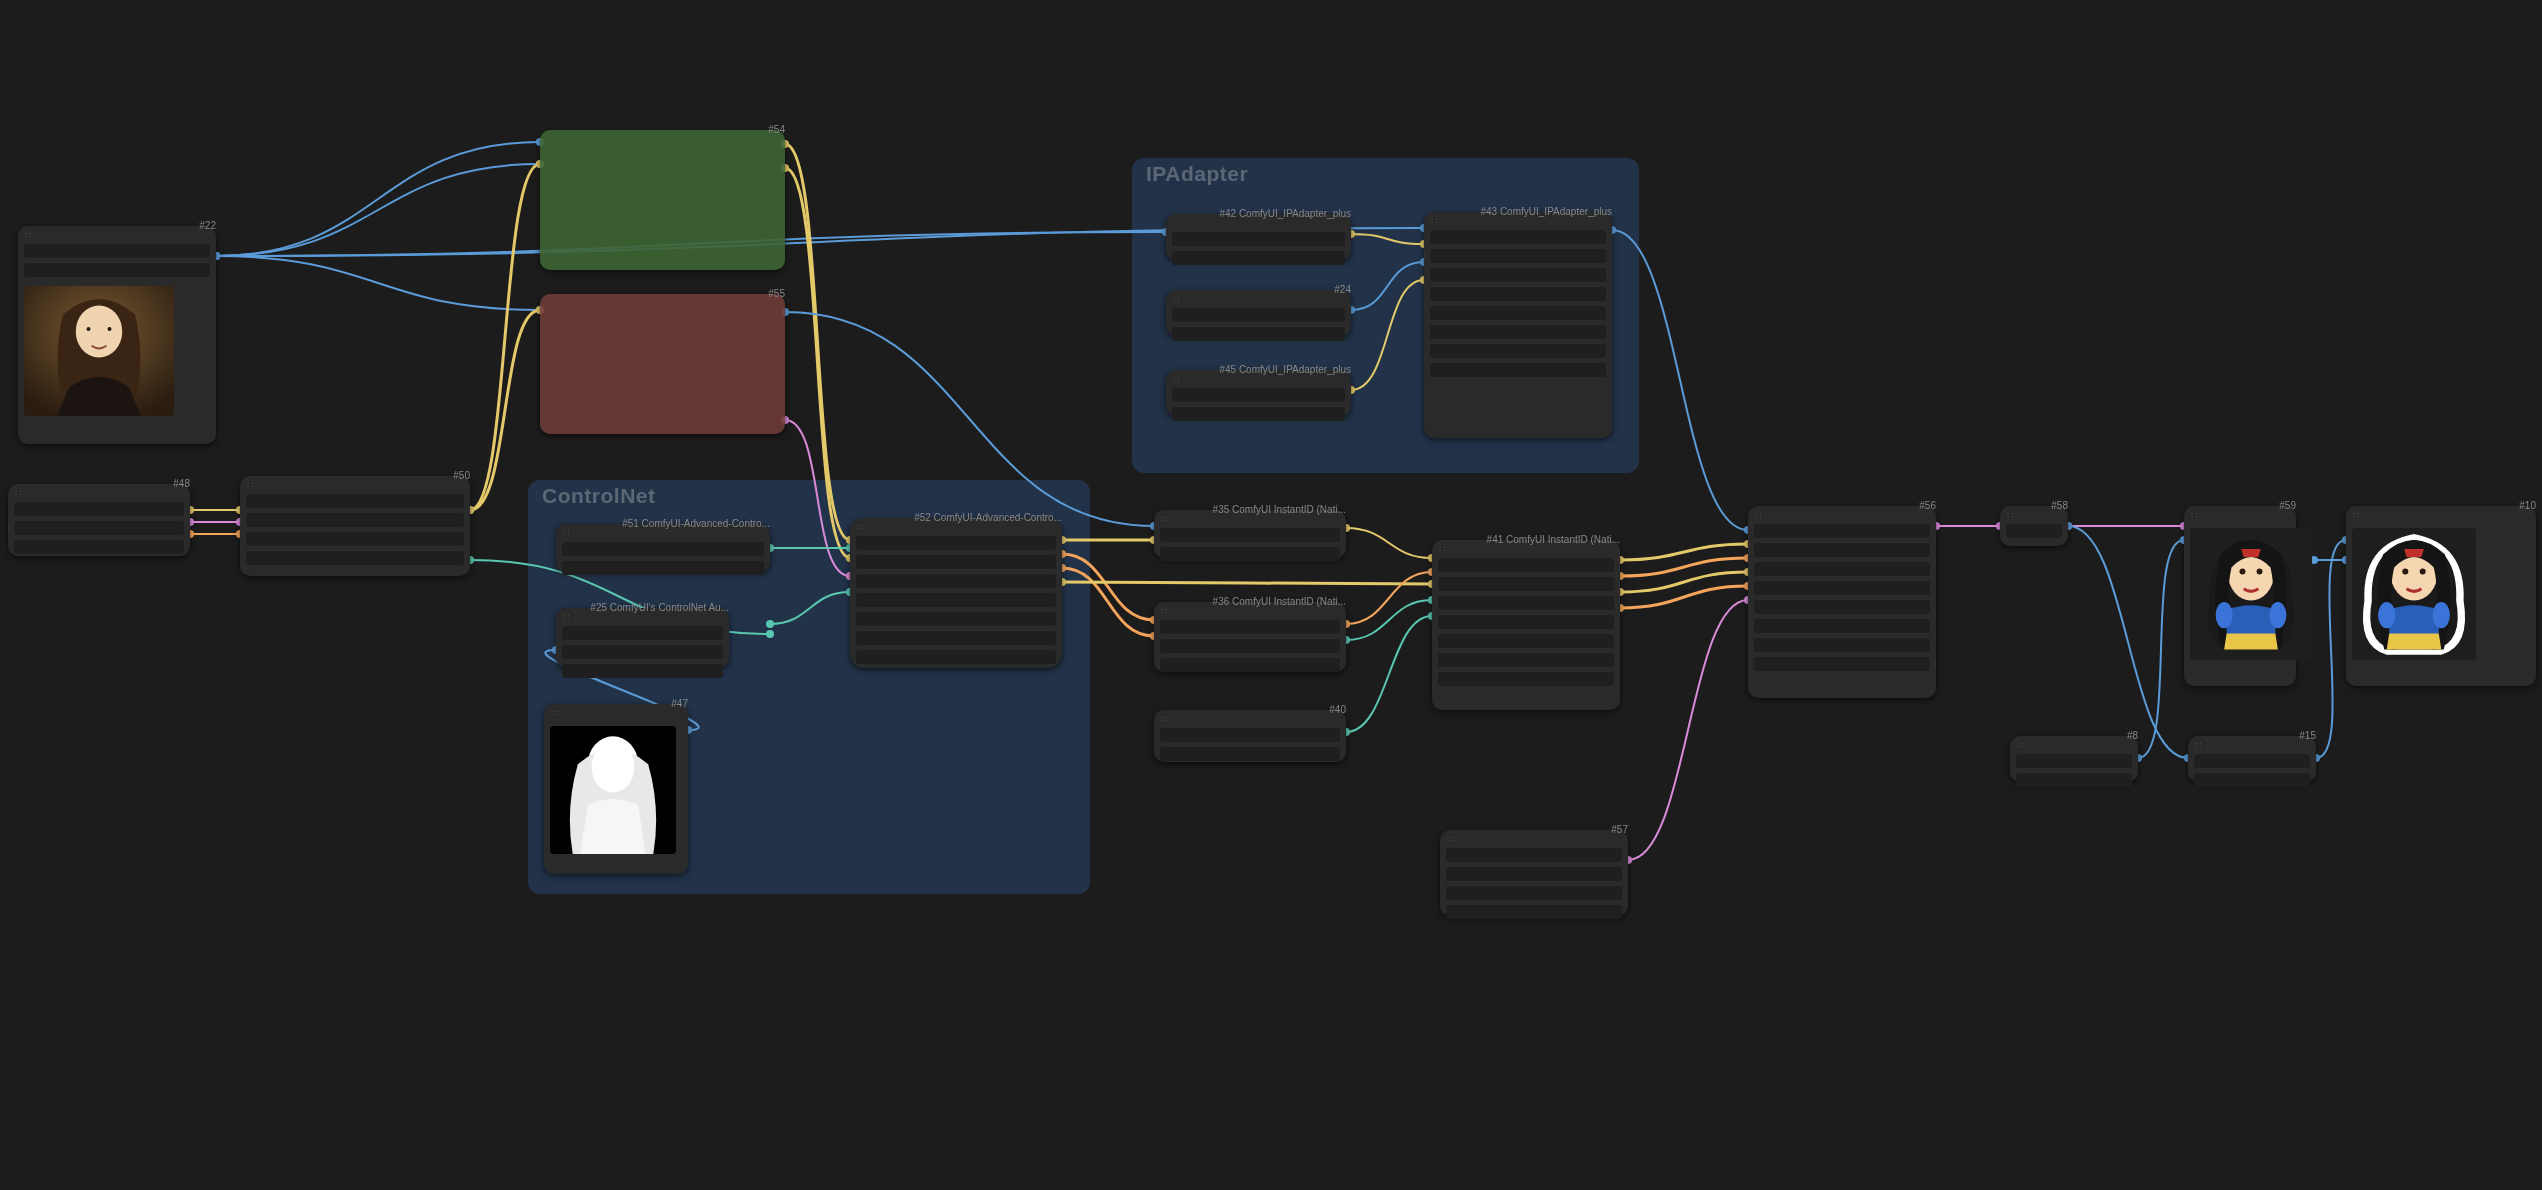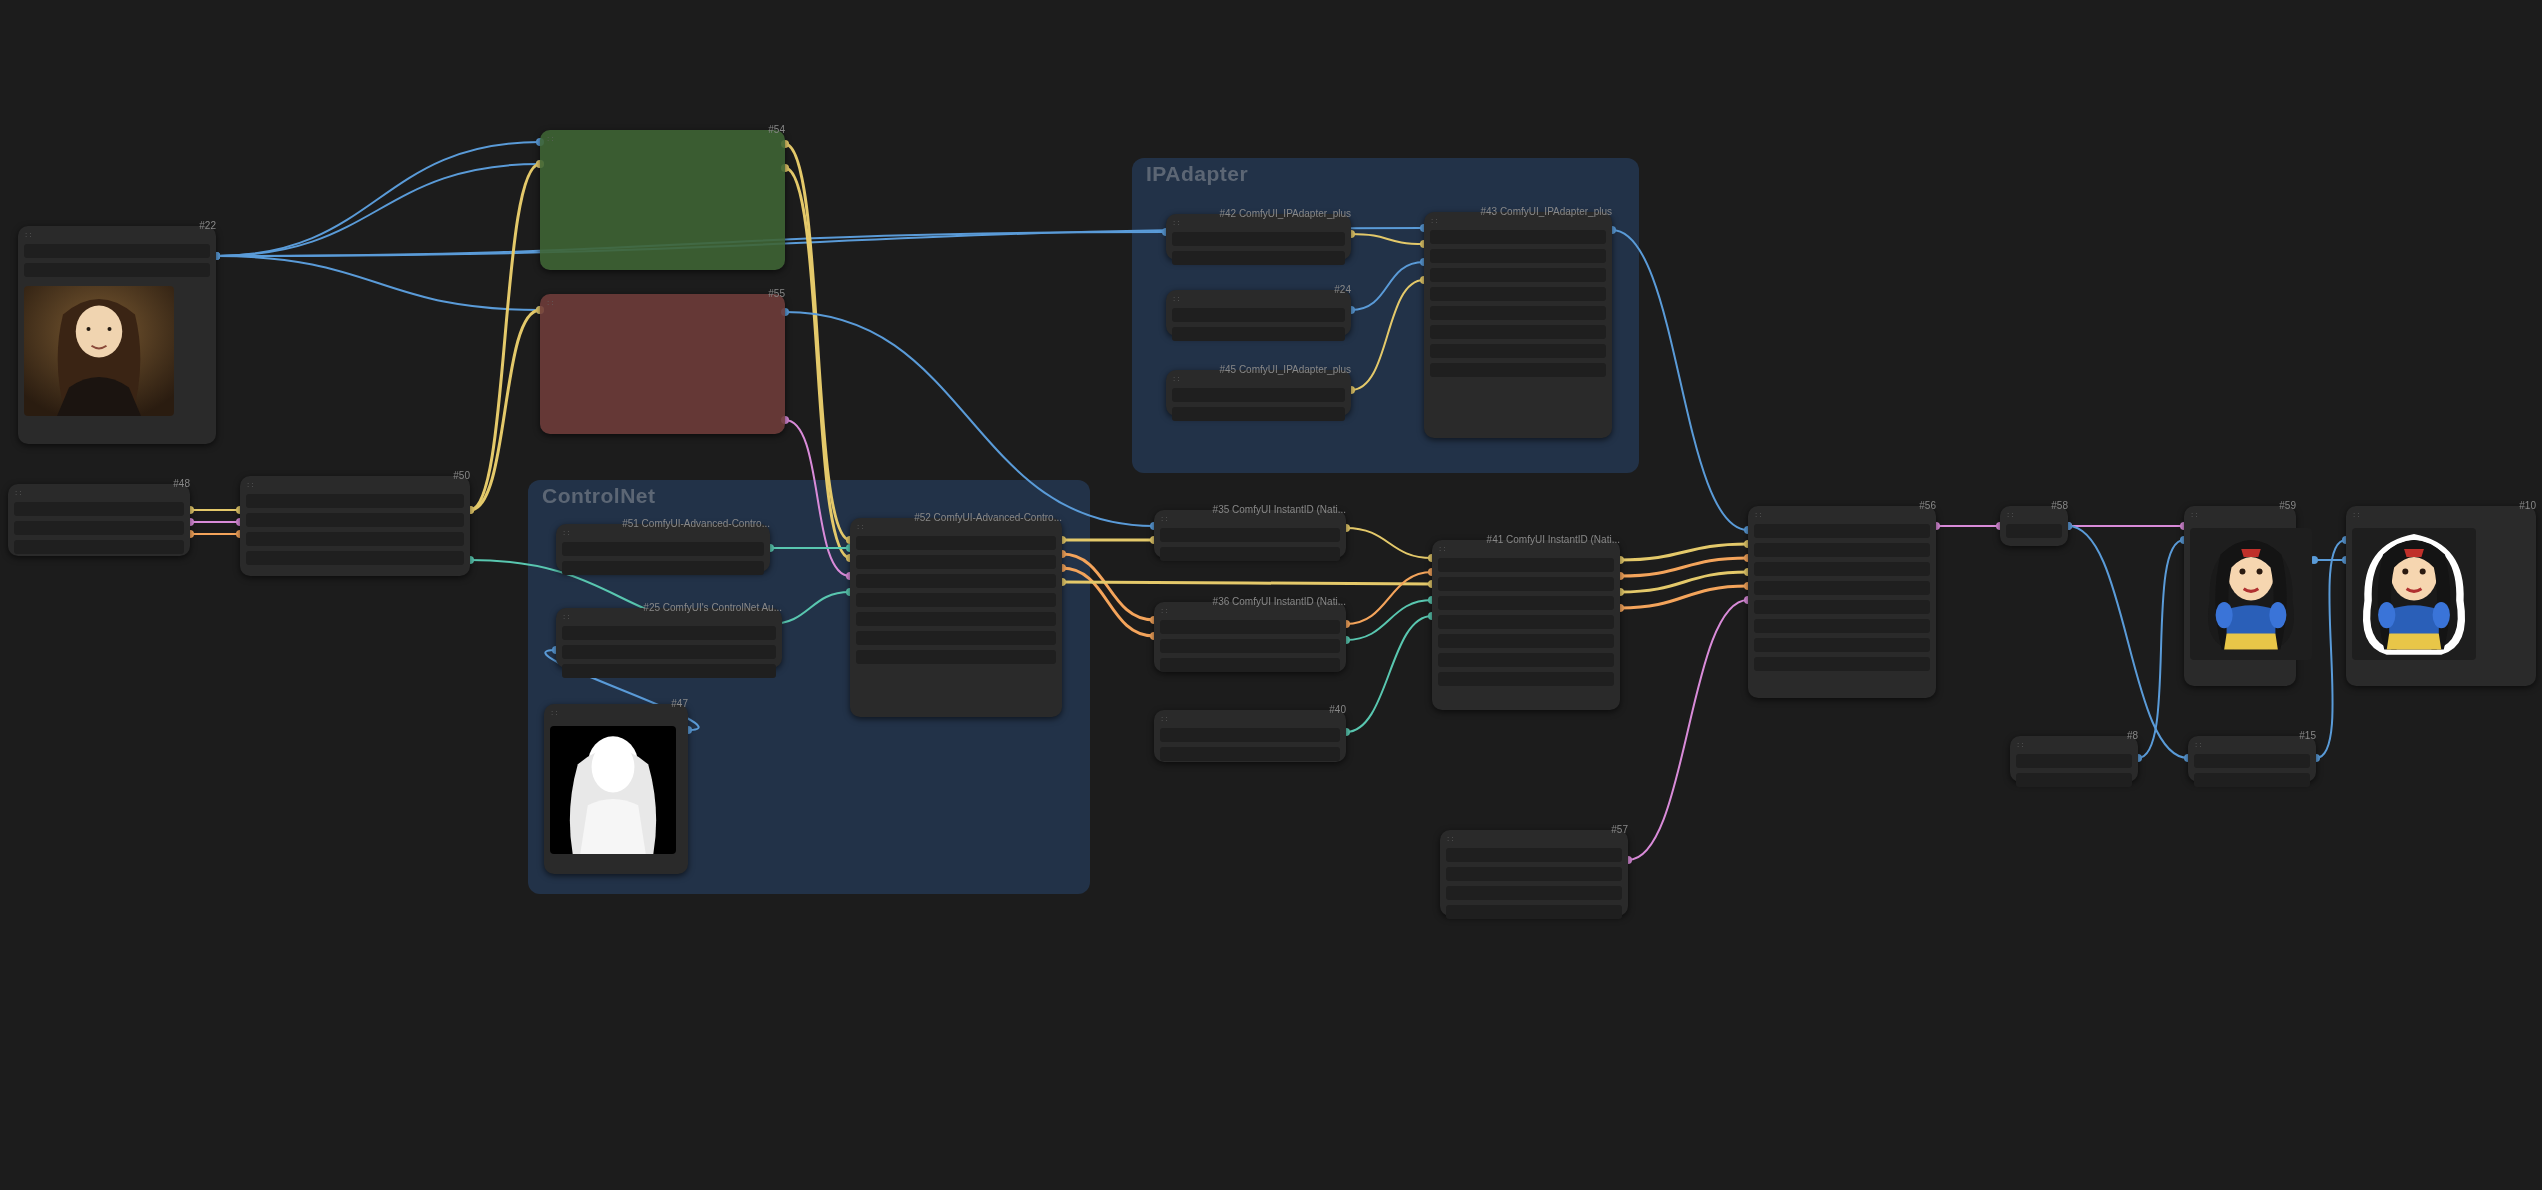--- a/index.html
+++ b/index.html
@@ -312,21 +312,21 @@
       </div>
     </div>
     <div class="node" style="left: 556px; top: 524px; width: 214px; height: 48px;">
       <div class="node-title">#51 ComfyUI-Advanced-Contro...</div>
       <div class="node-handle">::</div>
       <div class="node-body">
         <div class="slot"></div>
         <div class="slot"></div>
       </div>
     </div>
-    <div class="node" style="left: 556px; top: 608px; width: 226px; height: 60px;">
+    <div class="node" style="left: 556px; top: 608px; width: 173px; height: 60px;">
       <div class="node-title">#25 ComfyUI's ControlNet Au...</div>
       <div class="node-handle">::</div>
       <div class="node-body">
         <div class="slot"></div>
         <div class="slot"></div>
         <div class="slot"></div>
       </div>
     </div>
     <div class="node" style="left: 544px; top: 704px; width: 144px; height: 170px;">
       <div class="node-title">#47</div>
@@ -337,21 +337,21 @@
       <ellipse cx="63" cy="38.4" rx="25.200000000000003" ry="28.16" fill="#fff"></ellipse>
       <path d="M 27.72 38.4 Q 15.12 83.2 22.68 128
                L 103.32 128
                Q 110.88 83.2 98.28 38.4
                Q 63 6.4 27.72 38.4 Z" fill="#e8e8e8"></path>
       <ellipse cx="63" cy="40.96" rx="21.42" ry="25.6" fill="#ffffff"></ellipse>
       <path d="M 37.8 79.36 Q 63 66.56 88.19999999999999 79.36 L 95.76 128 L 30.24 128 Z" fill="#f6f6f6"></path>
         </svg>
       </div>
     </div>
-    <div class="node" style="left: 850px; top: 518px; width: 212px; height: 199px;">
+    <div class="node" style="left: 850px; top: 518px; width: 212px; height: 150px; border-radius: 14px;">
       <div class="node-title">#52 ComfyUI-Advanced-Contro...</div>
       <div class="node-handle">::</div>
       <div class="node-body">
         <div class="slot"></div>
         <div class="slot"></div>
         <div class="slot"></div>
         <div class="slot"></div>
         <div class="slot"></div>
         <div class="slot"></div>
         <div class="slot"></div>

